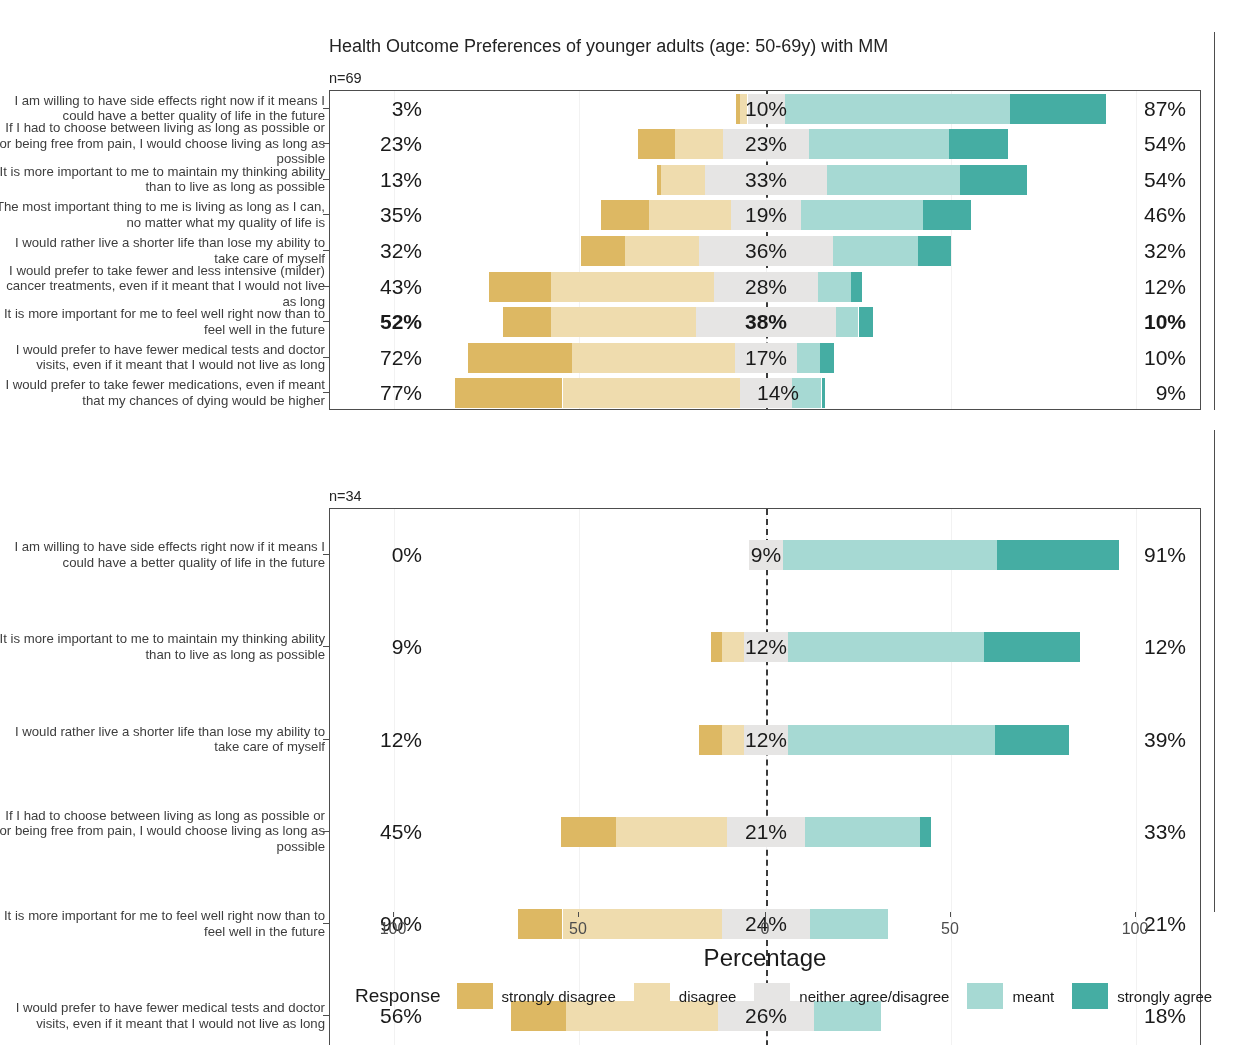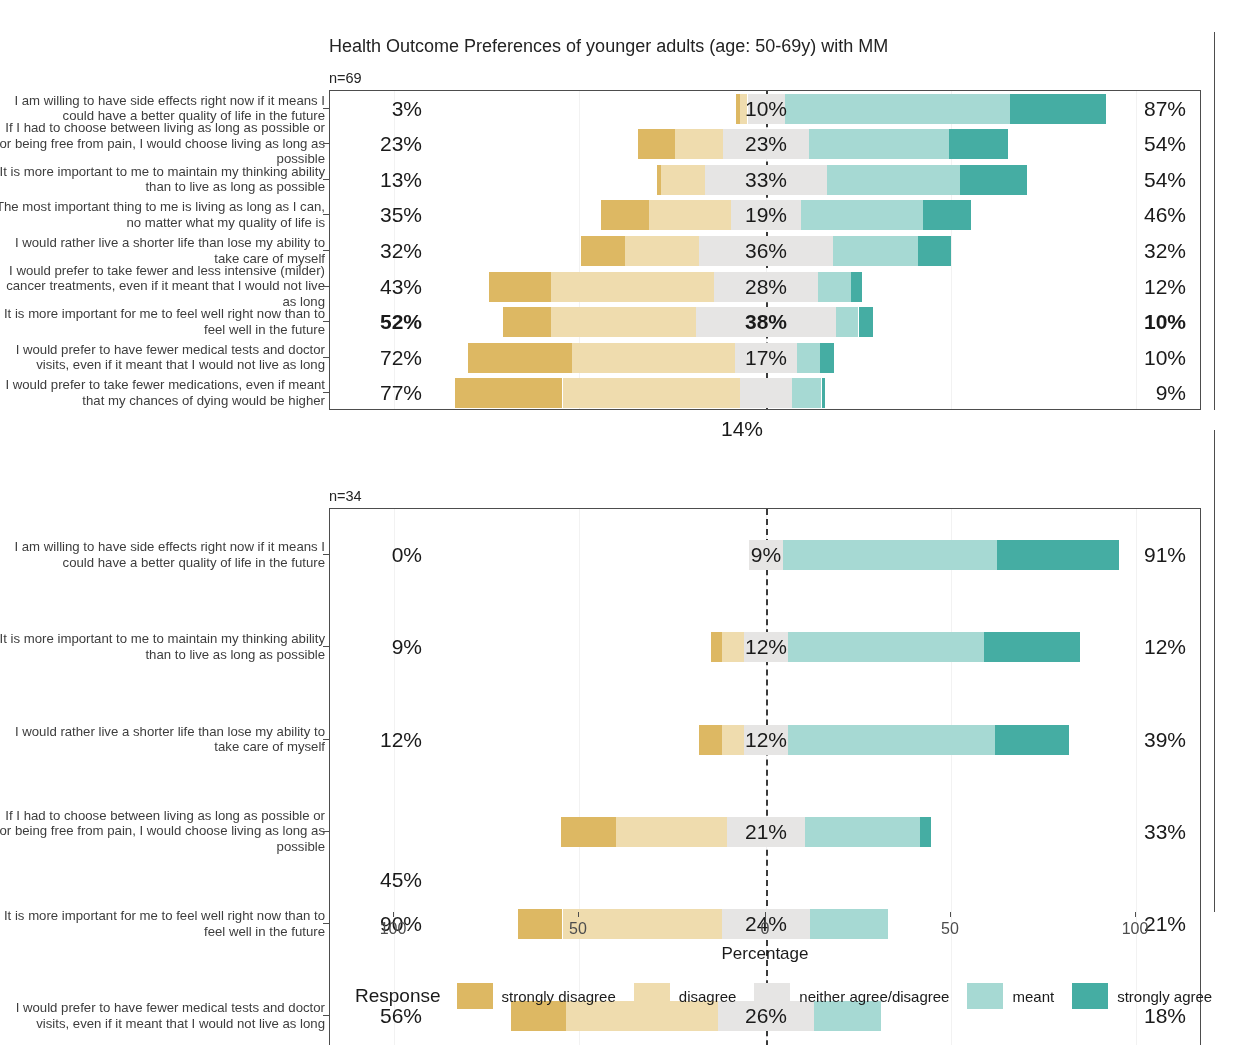--- a/index.html
+++ b/index.html
@@ -55,21 +55,21 @@
     top:50%;transform:translateY(-50%);
   }
   .pct-left{right:auto;}
   .pct-mid{transform:translate(-50%,-50%);}
 
   
   .xaxis{position:absolute;}
   .xtick-mark{position:absolute;width:1px;height:5px;background:#4d4d4d;}
   .xtick-label{position:absolute;font-size:16px;color:#4d4d4d;
     transform:translateX(-50%);}
-  .xaxis-title{position:absolute;font-size:17px;color:#1a1a1a;
+  .xaxis-title{position:absolute;font-size:24px;color:#1a1a1a;
     transform:translateX(-50%);}
 
   
   .legend{position:absolute;display:flex;align-items:center;}
   .legend-title{font-size:19px;color:#1a1a1a;margin-right:16px;}
   .legend-item{display:flex;align-items:center;margin-right:18px;}
   .legend-swatch{width:36px;height:26px;margin-right:9px;}
   .legend-label{font-size:15px;color:#1a1a1a;white-space:nowrap;}
 </style>
 </head>
@@ -187,21 +187,21 @@
           </div>
           <div class="row" style="top: 284.444px; height: 35.5556px;">
             <div class="bar" style="left: 0px; right: 0px;">
               <div class="seg sd" style="left: 125.2px; width: 107.3px;"></div>
               <div class="seg d" style="left: 232.5px; width: 177.6px;"></div>
               <div class="seg n" style="left: 410.1px; width: 51.8px;"></div>
               <div class="seg a" style="left: 461.9px; width: 29.6px;"></div>
               <div class="seg sa" style="left: 491.5px; width: 3.7px;"></div>
             </div>
             <div class="pct-left" style="left: 22px; width: 70px; text-align: right;">77%</div>
-            <div class="pct-mid" style="left: 412px; margin-top: 36px;">14%</div>
+            <div class="pct-mid" style="left: 448px;">14%</div>
             <div class="pct-right" style="right: 14px;">9%</div>
           </div>
         </div>
     </div>
     <div class="outer-rule" style="left:1214px;top:32px;width:1px;height:378px;"></div>
     <div id="ylabels-1">
         <div class="ylabel" style="top: 107.778px; transform: translateY(-50%); right: 908px;">I am willing to have side effects right now if it means I could have a better quality of life in the future</div>
         <div class="ytick" style="left: 323px; top: 107.778px; position: absolute;"></div>
         <div class="ylabel" style="top: 143.333px; transform: translateY(-50%); right: 908px;">If I had to choose between living as long as possible or or being free from pain, I would choose living as long as possible</div>
         <div class="ytick" style="left: 323px; top: 143.333px; position: absolute;"></div>
@@ -268,21 +268,21 @@
             <div class="pct-right" style="right: 14px;">39%</div>
           </div>
           <div class="row" style="top: 276.667px; height: 92.2222px;">
             <div class="bar" style="left: 0px; right: 0px;">
               <div class="seg sd" style="left: 230.65px; width: 55.5px;"></div>
               <div class="seg d" style="left: 286.15px; width: 111px;"></div>
               <div class="seg n" style="left: 397.15px; width: 77.7px;"></div>
               <div class="seg a" style="left: 474.85px; width: 114.7px;"></div>
               <div class="seg sa" style="left: 589.55px; width: 11.1px;"></div>
             </div>
-            <div class="pct-left" style="left: 22px; width: 70px; text-align: right; margin-top: 48px;">45%</div>
+            <div class="pct-left" style="left: 22px; width: 70px; text-align: right;">45%</div>
             <div class="pct-mid" style="left: 436px;">21%</div>
             <div class="pct-right" style="right: 14px;">33%</div>
           </div>
           <div class="row" style="top: 368.889px; height: 92.2222px;">
             <div class="bar" style="left: 0px; right: 0px;">
               <div class="seg sd" style="left: 188.1px; width: 44.4px;"></div>
               <div class="seg d" style="left: 232.5px; width: 159.1px;"></div>
               <div class="seg n" style="left: 391.6px; width: 88.8px;"></div>
               <div class="seg a" style="left: 480.4px; width: 77.7px;"></div>
             </div>

